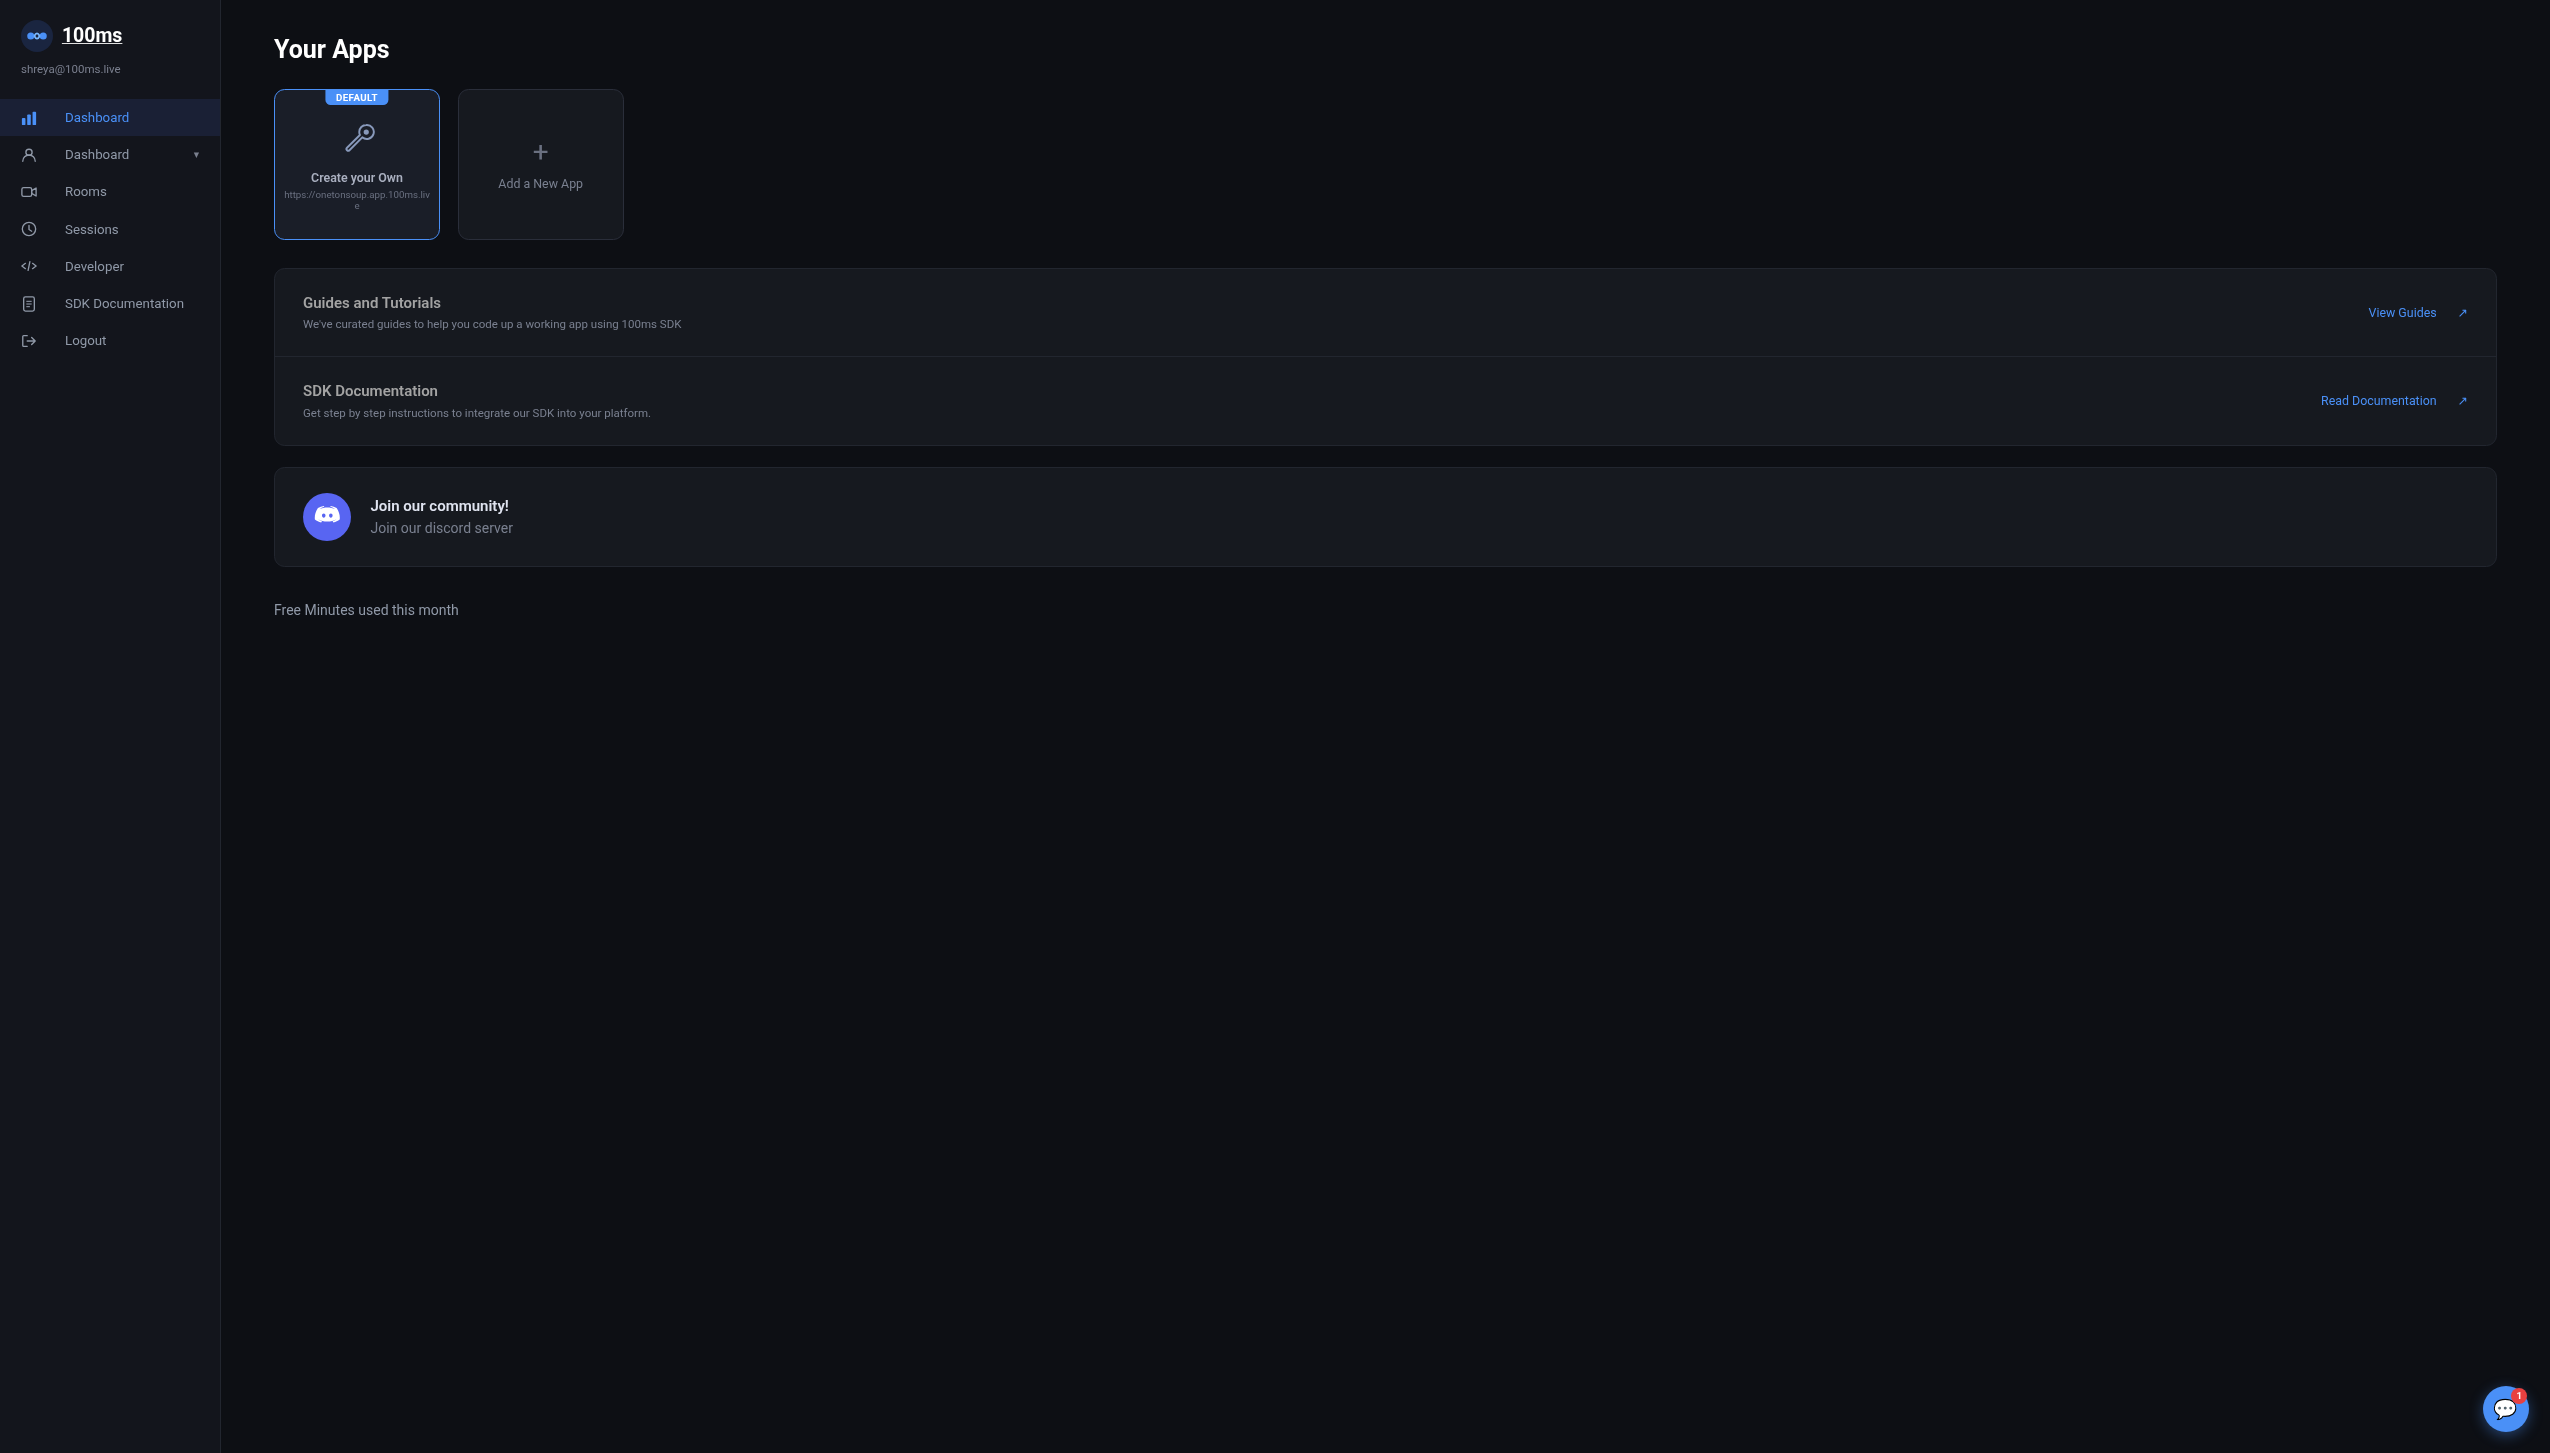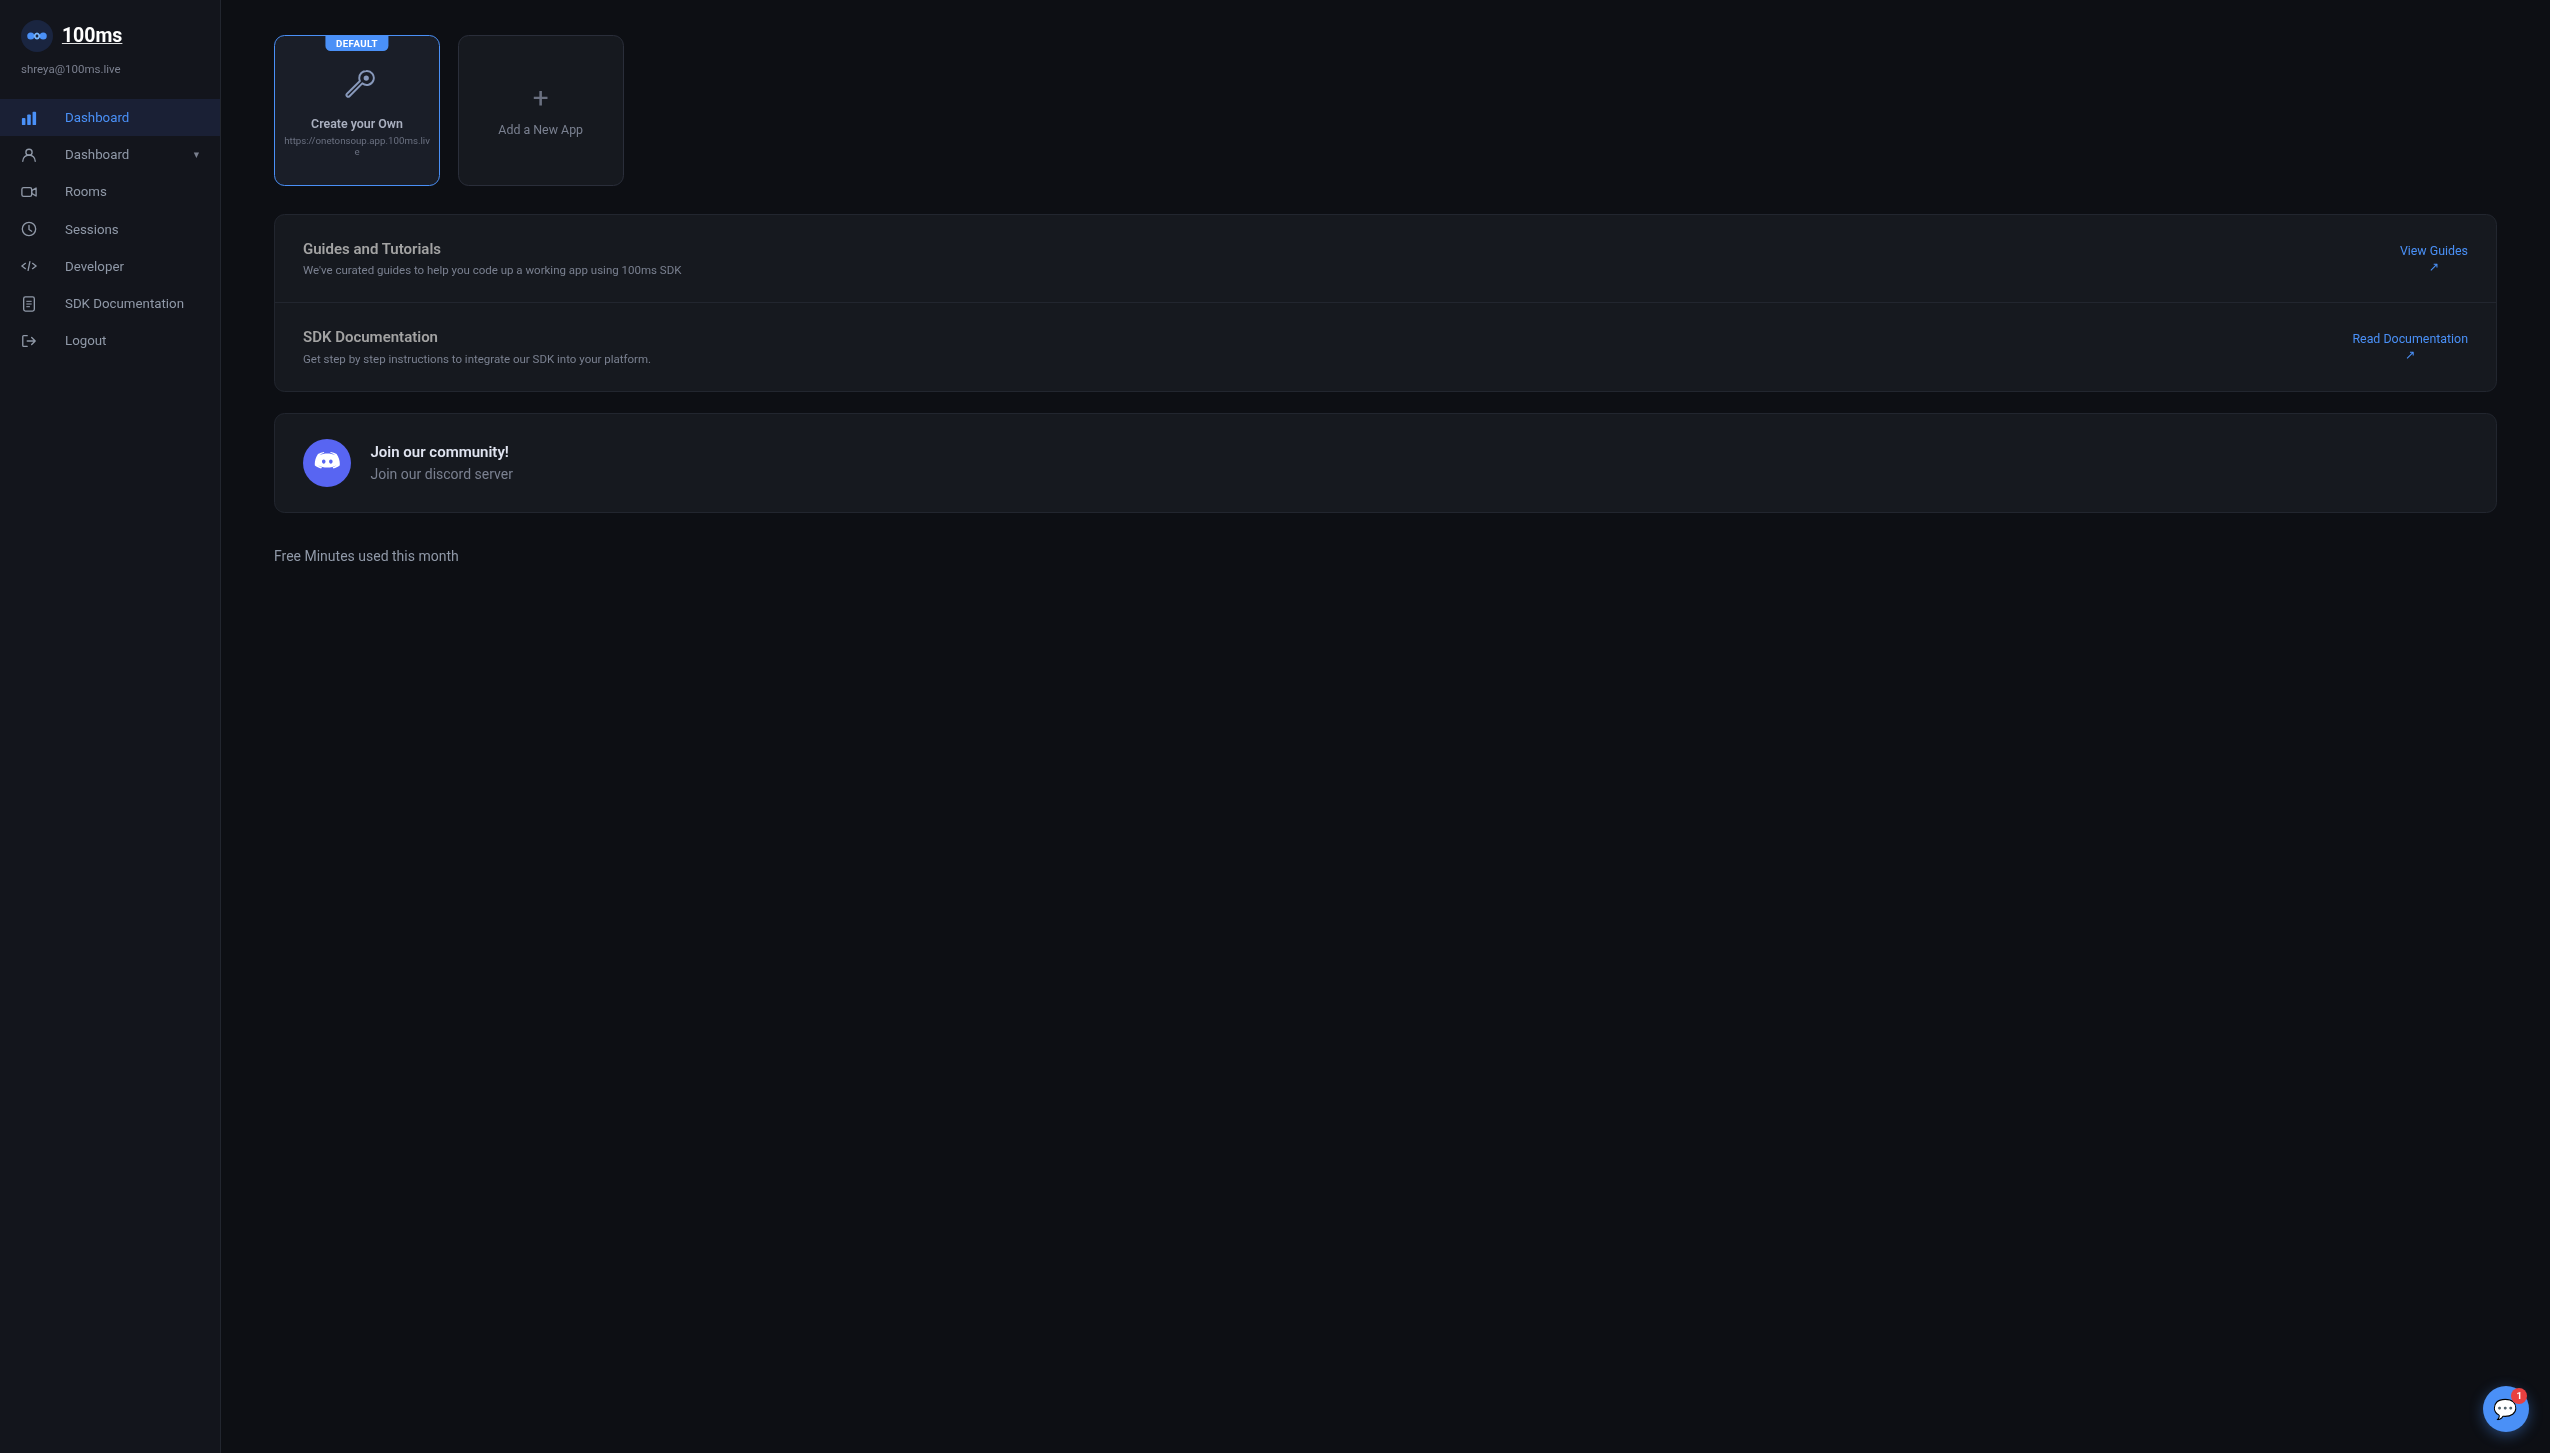--- a/index.html
+++ b/index.html
@@ -221,27 +221,26 @@
     }
 
     .info-row-left p {
       font-size: 11.5px;
       color: #7a8090;
     }
 
     .info-link {
       display: flex;
       align-items: center;
-      gap: 1px;
+      gap: 21px;
       color: #4a90f7;
       font-size: 12.4px;
       cursor: pointer;
       white-space: nowrap;
       text-decoration: none;
-      flex-direction: column;
     }
 
     
     .community-grid {
       display: flex;
       gap: 21px;
       margin-bottom: 35px;
     }
 
     .community-card {
@@ -429,20 +428,21 @@
           <path d="M7 3H3a1 1 0 00-1 1v10a1 1 0 001 1h4" stroke="#9099a8" stroke-width="1.5" stroke-linecap="round"></path>
           <path d="M12 13l4-4-4-4M16 9H7" stroke="#9099a8" stroke-width="1.5" stroke-linecap="round" stroke-linejoin="round"></path>
         </svg>
       </span>
       <span>Logout</span>
     </div>
   </nav>
 </aside>
 
 <main class="main">
+  <h1 class="page-title">Your Apps</h1>
 
   <div class="apps-grid">
 
     <div class="app-card default-card">
       <span class="default-badge">DEFAULT</span>
       <div class="app-card-icon">
         <svg class="wrench-svg" viewBox="0 0 40 40" fill="none" xmlns="http://www.w3.org/2000/svg">
           <path d="M30 8a8 8 0 00-8 8c0 1.2.27 2.34.75 3.37L8 34a2 2 0 002.83 2.83l14.63-14.75A8 8 0 1030 8z" stroke="#8899bb" stroke-width="2.2" stroke-linecap="round" stroke-linejoin="round" fill="none"></path>
           <circle cx="30" cy="16" r="3" fill="#8899bb"></circle>
         </svg>

